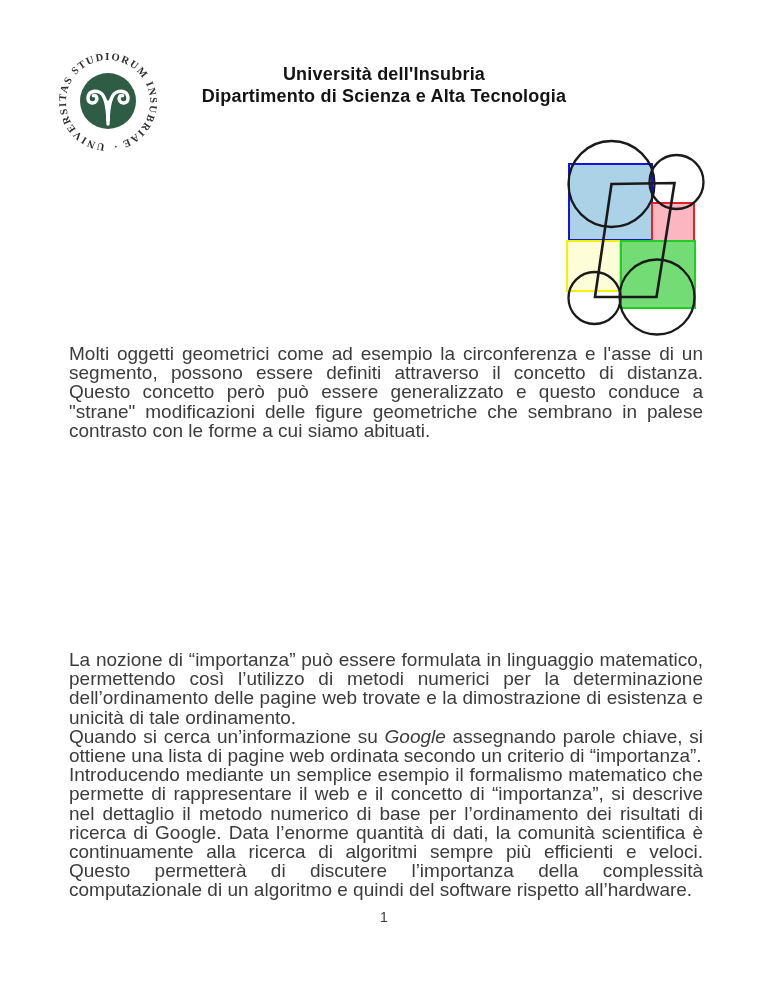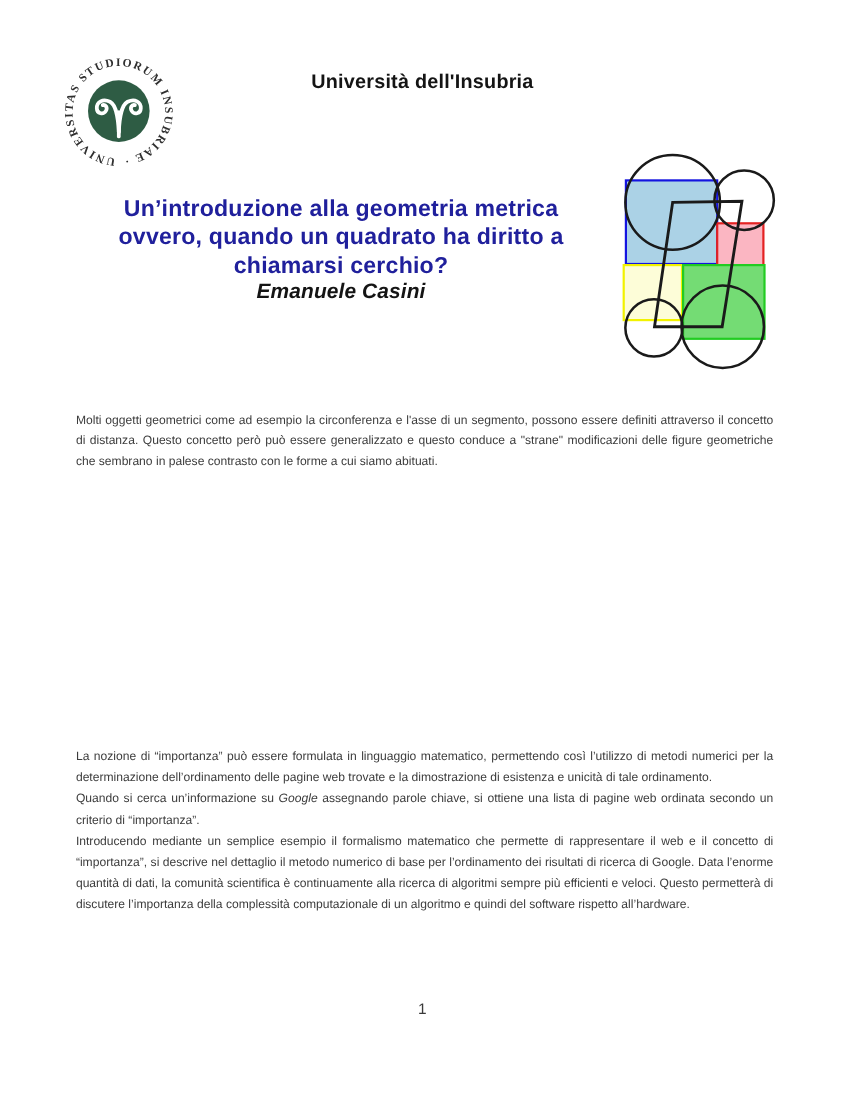--- a/index.html
+++ b/index.html
@@ -30,23 +30,22 @@
   .talk-title-1 { left:70px; top:177px; width:480px; }
   .talk-title-2 { left:144px; top:545px; width:480px; }
   .talk-author {
     font-size:19px; line-height:22px; font-style:italic;
     color:var(--heading-text,#141414); letter-spacing:0.1px;
   }
 
   
   .abstract {
     position:absolute; left:69px; width:634px;
-    font-size:11px; line-height:19.2px; text-align:justify;
+    font-size:19px; line-height:19.2px; text-align:justify;
     color:var(--body-text,#3c3c3c);
-    margin-top:29px;
   }
   .abstract-1 { top:344px; }
   .abstract-2 { top:650px; }
   .abstract p { margin:0; }
 
   .figure { position:absolute; left:540px; top:128px; width:200px; height:212px; }
 
   .page-number {
     position:absolute; left:0; top:909px; width:768px; text-align:center;
     font-size:14px; color:#3a3a3a;
@@ -65,28 +64,23 @@
     <circle cx="52" cy="51" r="28" fill="#2e5c44"></circle>
     <g fill="none" stroke="#ffffff" stroke-width="3.4" stroke-linecap="round">
       <path d="M 52 74 L 52 52"></path>
       <path d="M 52 70 C 51.5 60 50.5 46 44 42.5 C 37.5 39.5 31.8 42.5 32 48.5 C 32.2 53.5 38 54.5 40.3 50.8 C 42 48 40.2 44.8 37.4 45.6"></path>
       <path d="M 52 70 C 52.5 60 53.5 46 60 42.5 C 66.5 39.5 72.2 42.5 72 48.5 C 71.8 53.5 66 54.5 63.7 50.8 C 62 48 63.8 44.8 66.6 45.6"></path>
     </g>
   </svg>
 
   <div class="header-block">
     <div>Università dell'Insubria</div>
+    <div>Dipartimento di Scienza e Alta Tecnologia</div>
   </div>
 
-  <div class="talk-title talk-title-1">
-    <div>Un’introduzione alla geometria metrica</div>
-    <div>ovvero, quando un quadrato ha diritto a</div>
-    <div>chiamarsi cerchio?</div>
-    <div class="talk-author">Emanuele Casini</div>
-  </div>
 
   <svg class="figure" viewBox="0 0 200 212">
     <rect x="29" y="36" width="83" height="76" stroke-width="2" fill="#abd2e6" stroke="#1414e0"></rect>
     <rect x="112" y="75" width="42" height="38" stroke-width="2" fill="#fbb6c2" stroke="#e42222"></rect>
     <rect x="27" y="113" width="53" height="50" stroke-width="2" fill="#fdfdd8" stroke="#f2f200"></rect>
     <rect x="81" y="113" width="74" height="67" stroke-width="2" fill="#74dc74" stroke="#22cc22"></rect>
 
     <circle cx="71.5" cy="56" r="43" fill="none" stroke-width="2.3" stroke="#1a1a1a"></circle>
     <circle cx="136.5" cy="54" r="27" fill="none" stroke-width="2.3" stroke="#1a1a1a"></circle>
     <circle cx="54.5" cy="170" r="26" fill="none" stroke-width="2.3" stroke="#1a1a1a"></circle>

